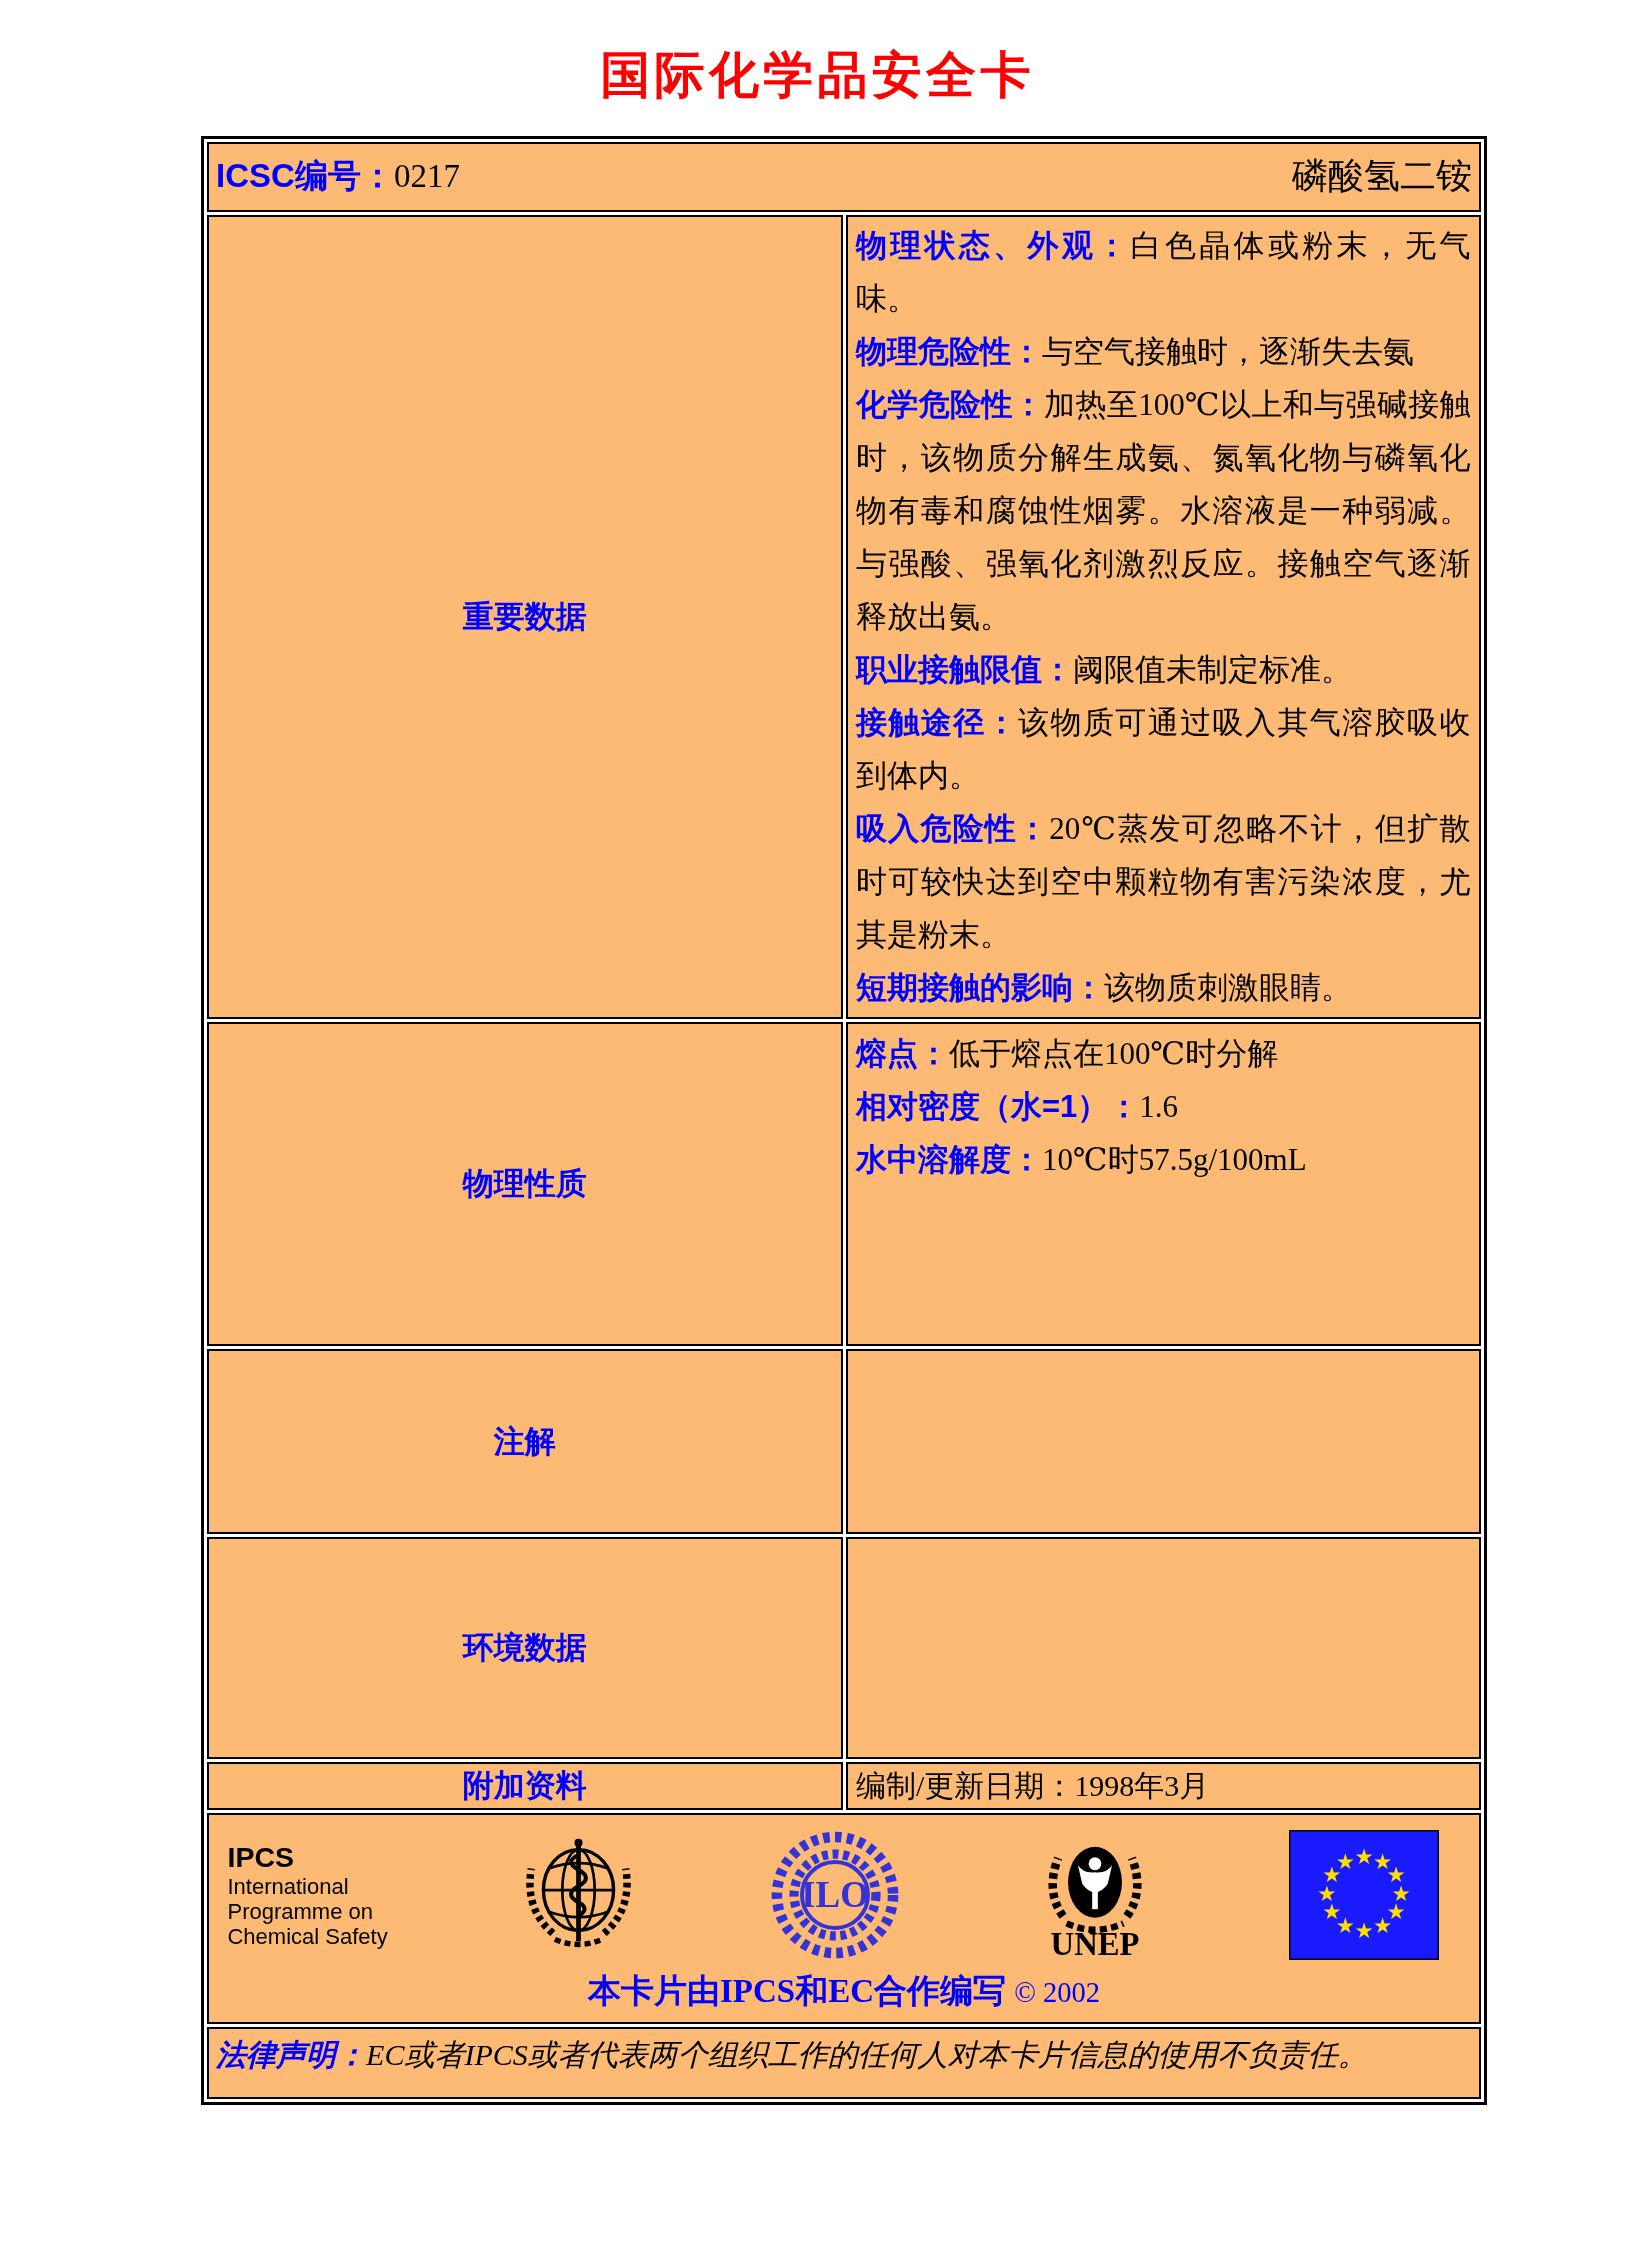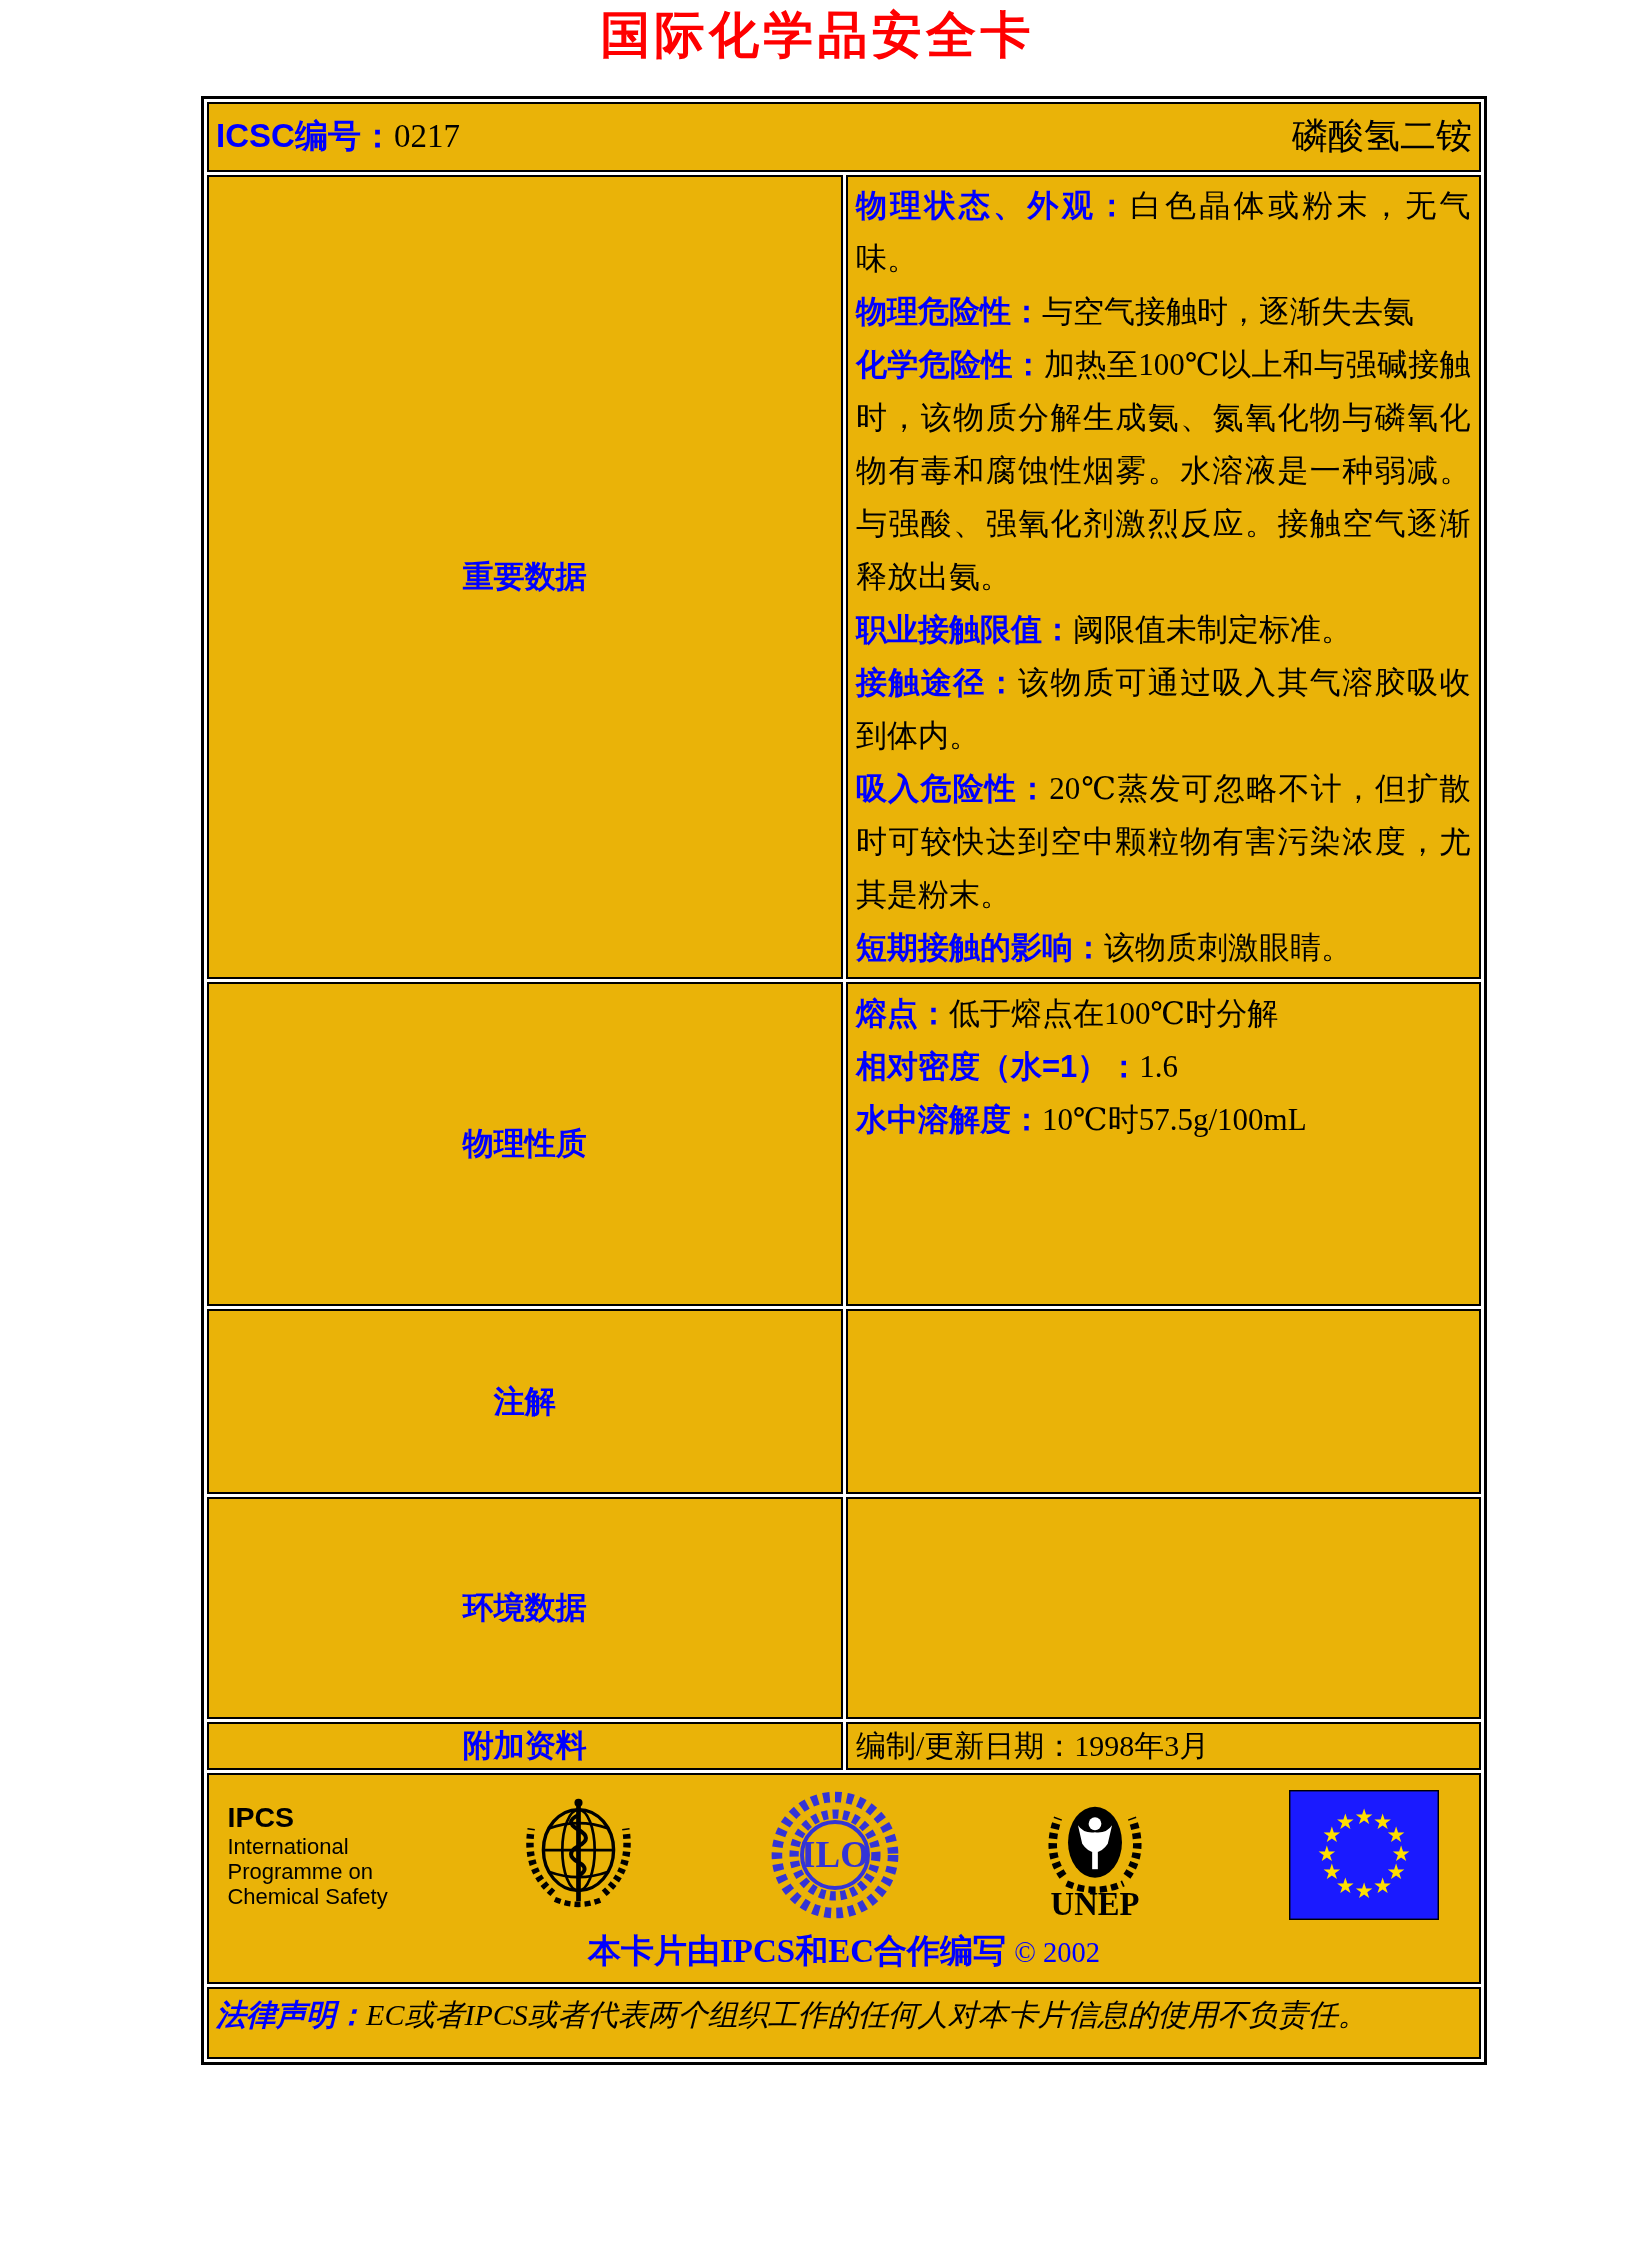--- a/index.html
+++ b/index.html
@@ -8,22 +8,22 @@
     background: #ffffff;
   }
   body {
     width: 1635px;
     height: 2261px;
     position: relative;
     font-family: "Liberation Serif", "DejaVu Serif", serif;
     color: #000000;
   }
   .doc-title {
-    margin: 0;
-    padding-top: 2px;
+    margin: 16px;
+    padding-top: 26px;
     text-align: center;
     color: #ff0000;
     font-weight: bold;
     font-size: 50px;
     letter-spacing: 4.3px;
     font-family: "Liberation Serif", "DejaVu Serif", serif;
     height: 68px;
   }
   .card {
     margin-left: 201px;
@@ -32,21 +32,21 @@
   }
   table.grid {
     width: 100%;
     border: 3.6px solid #000000;
     border-collapse: separate;
     border-spacing: 3.6px;
     table-layout: fixed;
   }
   table.grid td {
     border: 2.1px solid #000000;
-    background: #eab308;
+    background: #fdba74;
   }
   td.sec-label-cell {
     width: 179px;
     text-align: center;
     vertical-align: middle;
     color: #0000ff;
     font-weight: bold;
     font-size: 31px;
     font-family: "Liberation Sans", "DejaVu Sans", sans-serif;
   }

